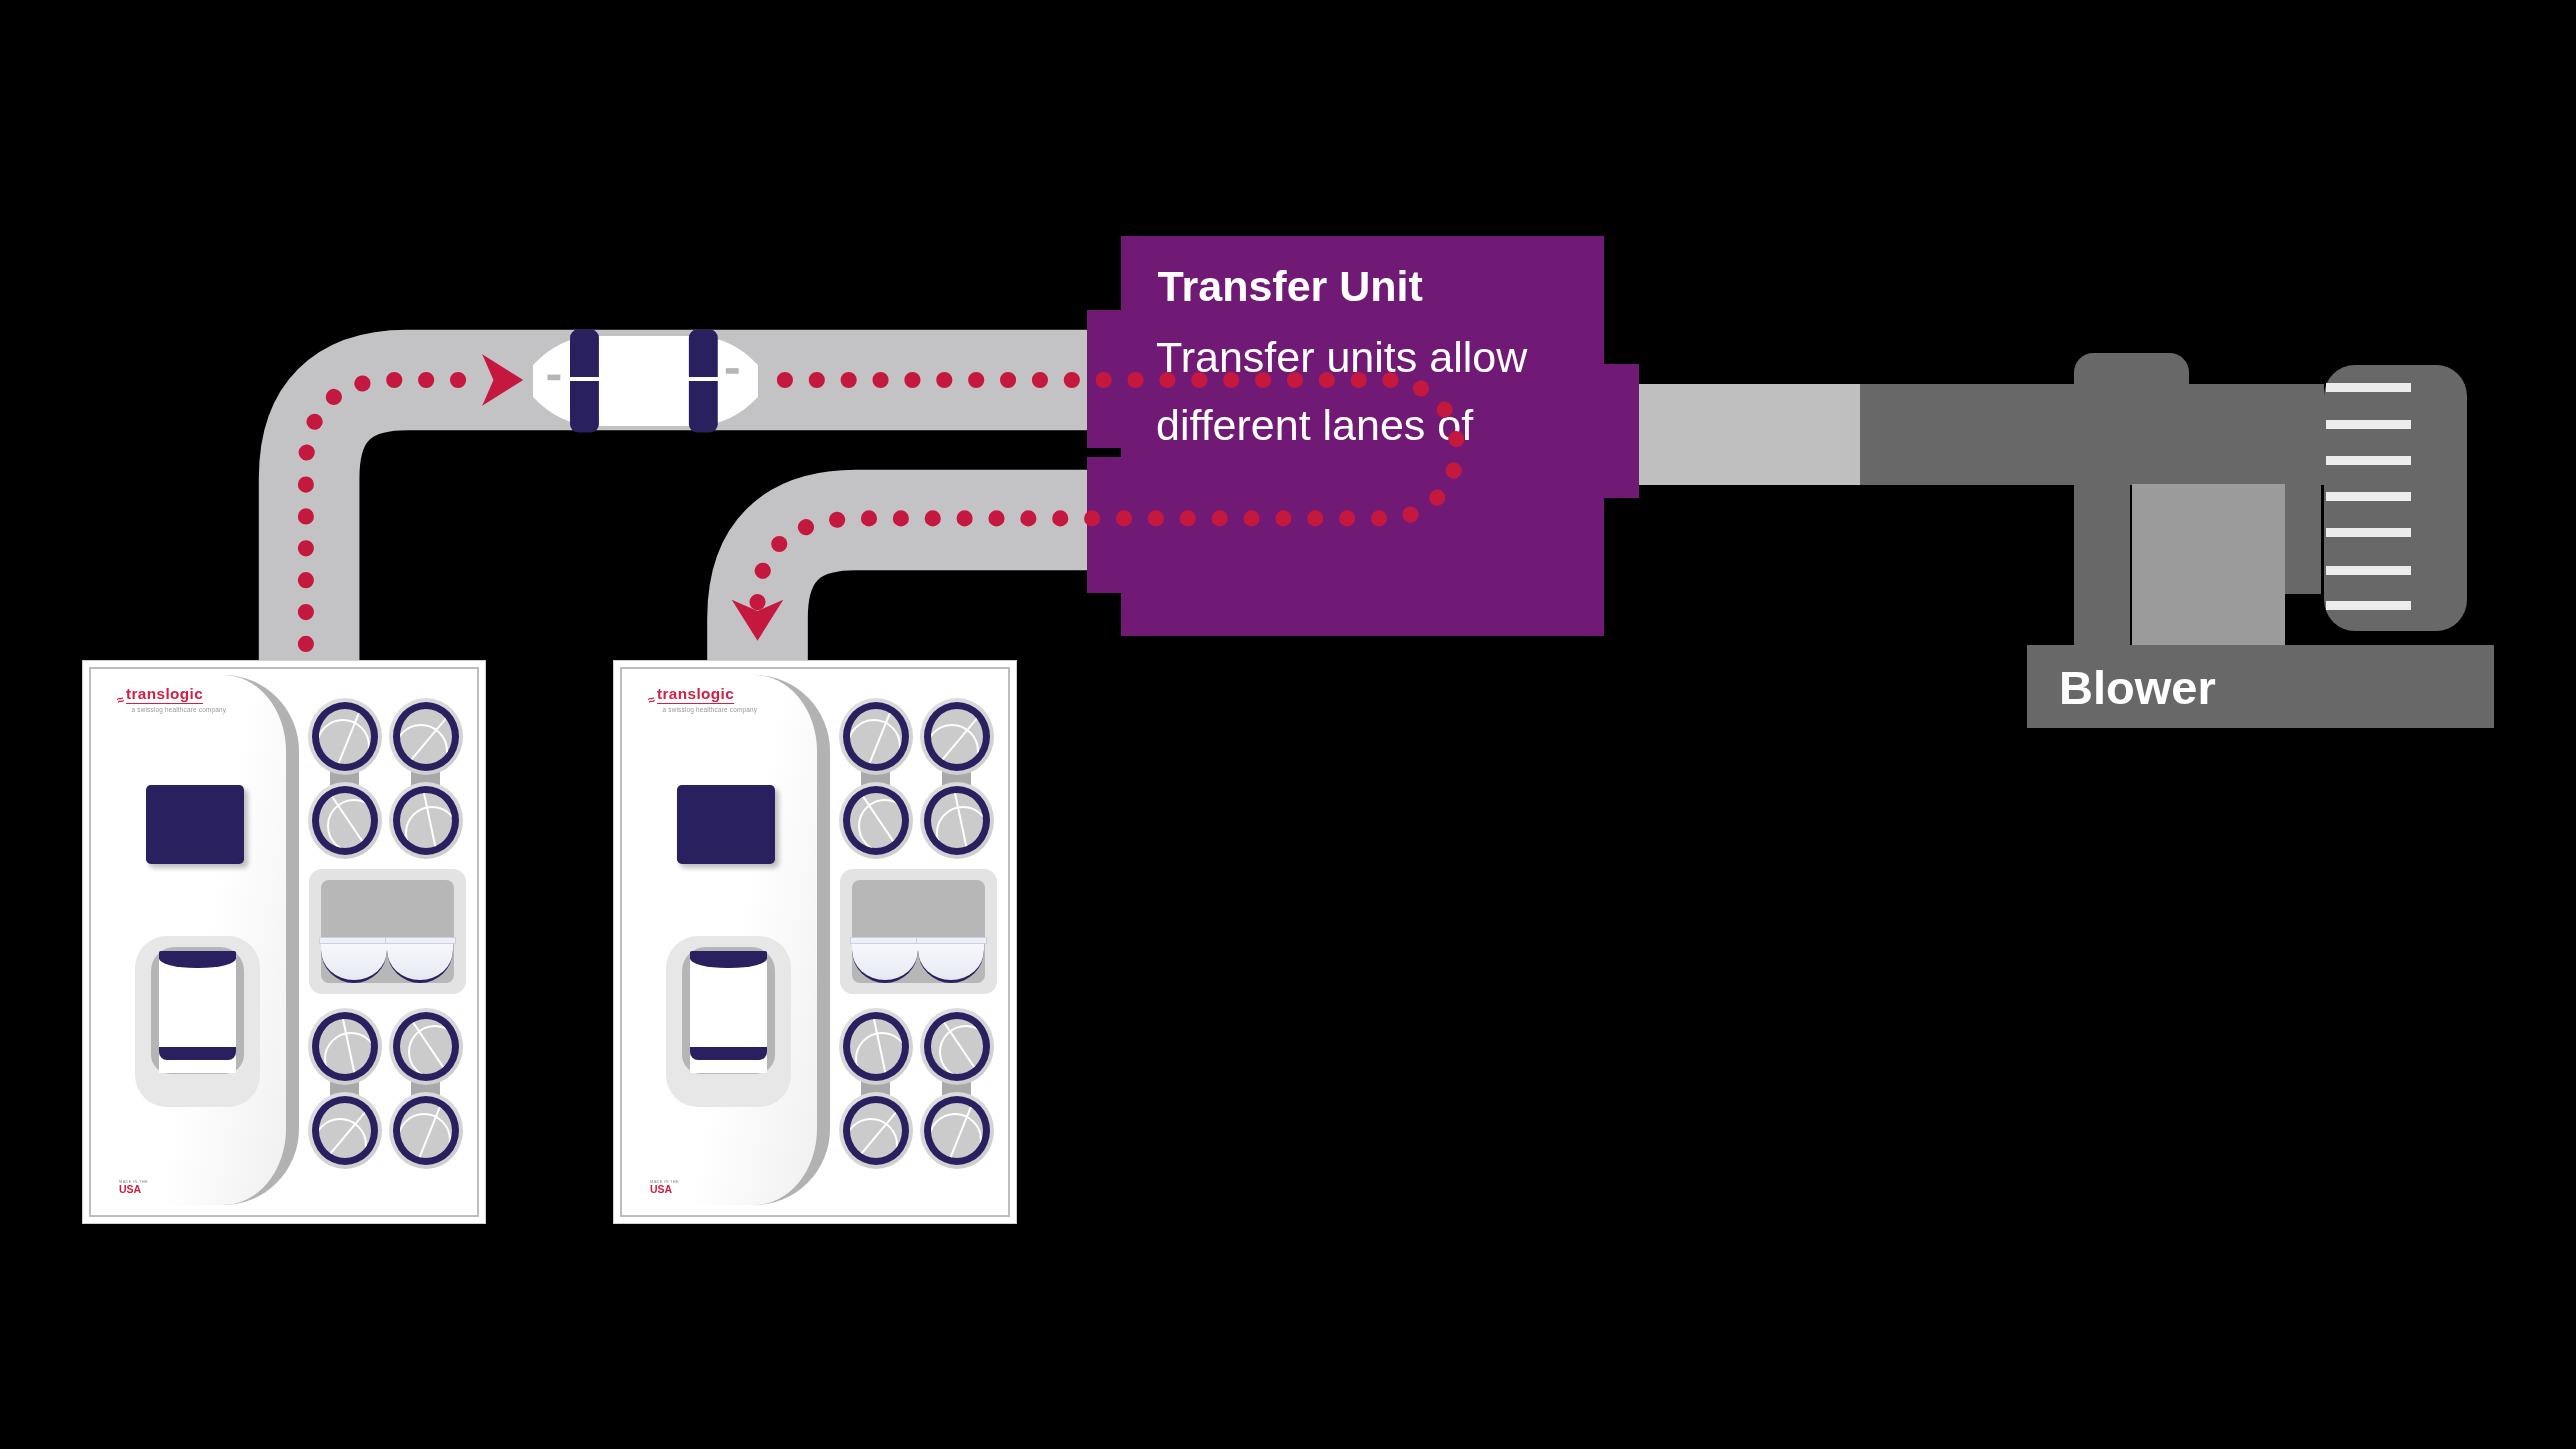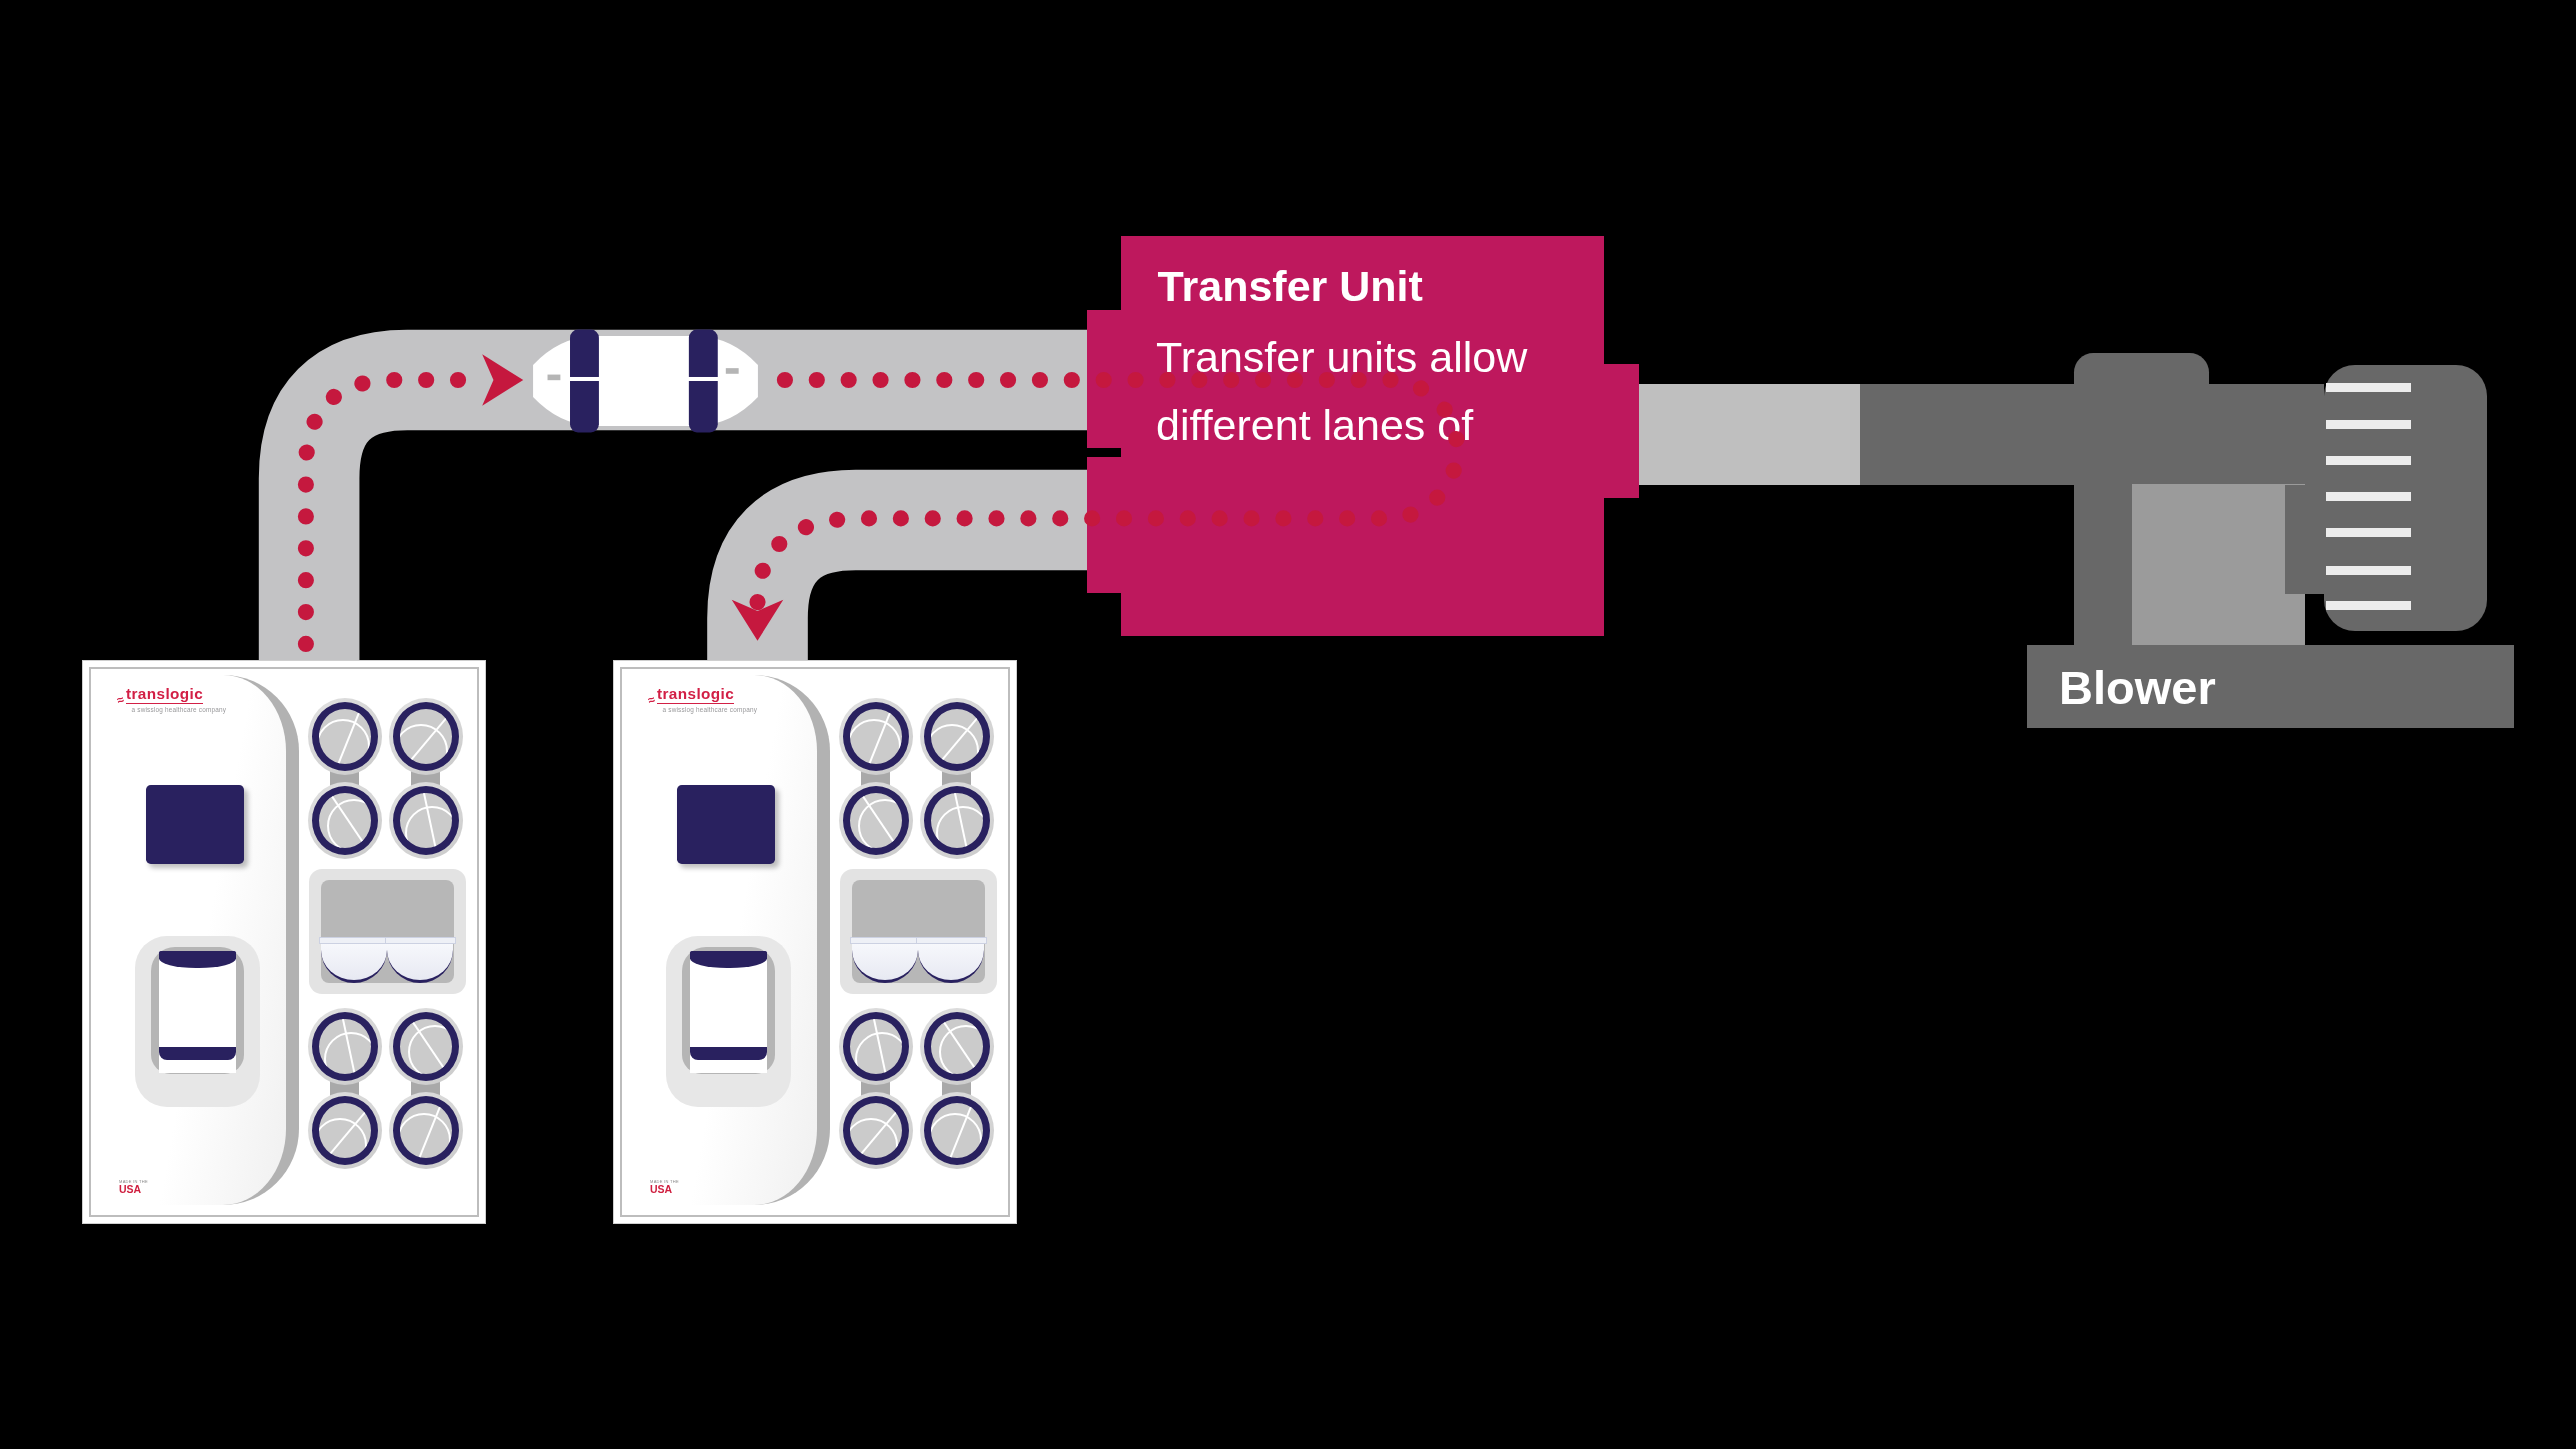--- a/index.html
+++ b/index.html
@@ -5,37 +5,37 @@
   html,body{margin:0;padding:0;background:#000;}
   #stage{position:relative;width:2576px;height:1449px;background:#000;overflow:hidden;font-family:"Liberation Sans",sans-serif;}
   .abs{position:absolute;}
 
   
   #tube-svg{position:absolute;left:0;top:0;z-index:1;}
   #pipe-light{left:1639px;top:384px;width:221px;height:101px;background:#bfbfbf;z-index:4;}
   #pipe-dark{left:1860px;top:384px;width:464px;height:101px;background:#686868;z-index:4;}
 
   
-  .tu{background:#be185d;z-index:20;}
+  .tu{background:#701a75;z-index:20;}
   #tu-box{left:1121px;top:236px;width:483px;height:400px;}
   #tu-stub-top{left:1087px;top:310px;width:35px;height:138px;}
   #tu-stub-bottom{left:1087px;top:457px;width:35px;height:136px;}
   #tu-stub-right{left:1603px;top:364px;width:36px;height:134px;}
   .tu-text{position:absolute;left:35px;top:24px;right:14.5px;z-index:50;}
   .tu-title{font-weight:bold;font-size:43px;line-height:53px;color:#fff;margin:0 0 9.7px 1.6px;}
   .tu-line{font-size:43px;line-height:68px;color:#fff;white-space:nowrap;}
 
   
   #dots-svg{position:absolute;left:0;top:0;z-index:40;}
 
   
   #carrier{left:523px;top:328px;z-index:15;}
 
   
-  .blower-part{z-index:5;padding-left:20px;}
+  .blower-part{z-index:5;}
   #bl-bump{left:2074px;top:353px;width:115px;height:32px;background:#686868;border-radius:19.3px 19.3px 0 0;}
   #bl-column{left:2074px;top:485px;width:56px;height:160px;background:#686868;}
   #bl-motor{left:2132px;top:484px;width:153px;height:162px;background:#9b9b9b;}
   #bl-bodyr{left:2285px;top:485px;width:36px;height:109px;background:#686868;}
   #bl-cyl{left:2324px;top:365px;width:143px;height:266px;background:#686868;border-radius:31px;}
   .bl-fin{position:absolute;left:2326px;width:85px;height:8.9px;background:#ececec;z-index:6;}
   #bl-base{left:2027px;top:645px;width:467px;height:83px;background:#686868;}
   #bl-label{position:absolute;left:32px;top:0;height:83px;line-height:85px;font-size:47px;font-weight:bold;color:#fff;}
 
   

